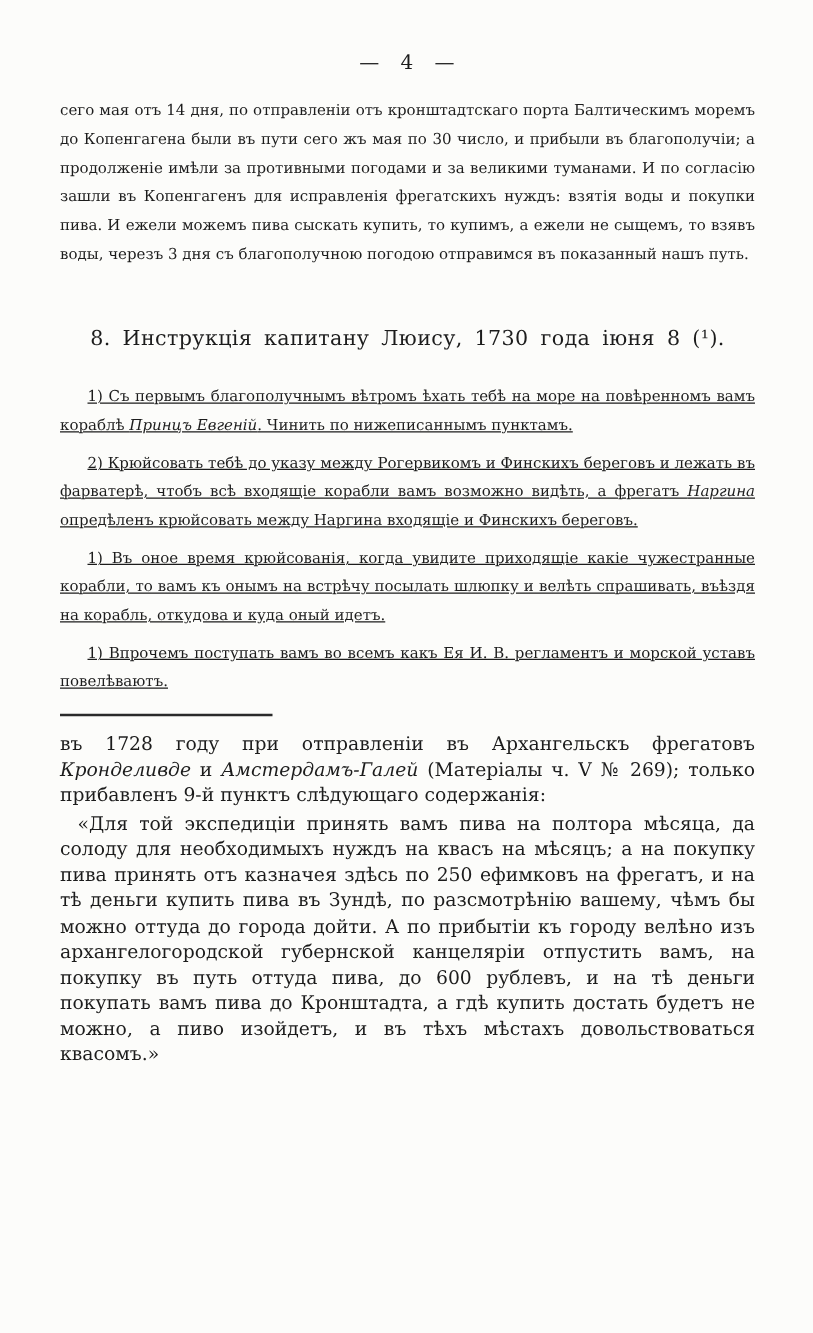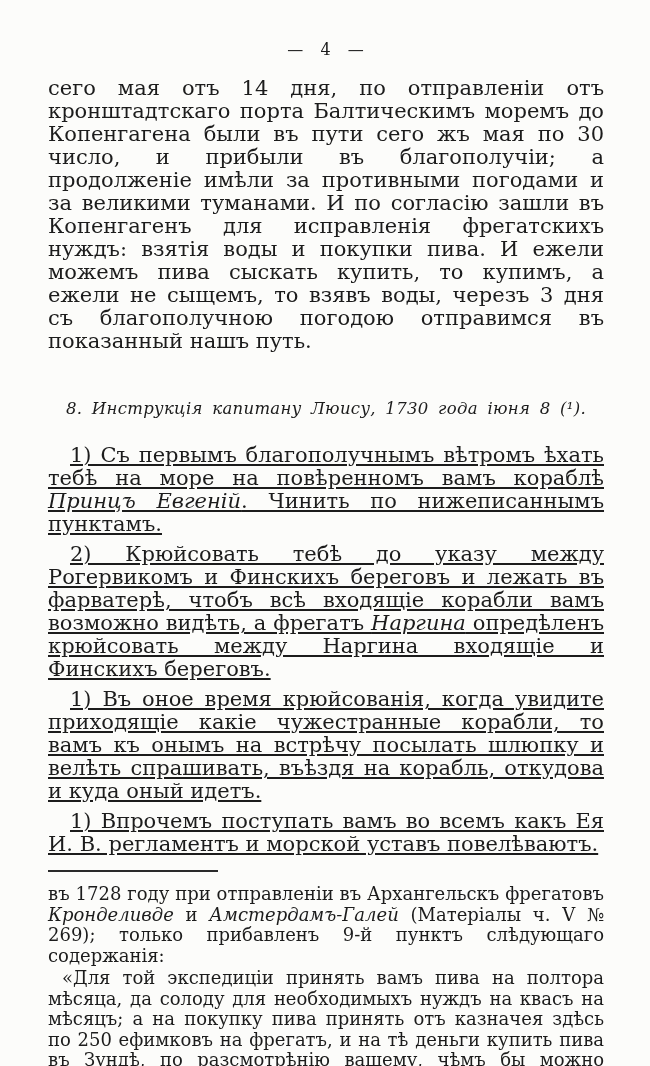--- a/index.html
+++ b/index.html
@@ -21,52 +21,51 @@
   }
   .page-number {
     margin-top: 40px;
     text-align: center;
     font-size: 16px;
     word-spacing: 10px;
     letter-spacing: 1px;
   }
   p { margin: 0; }
   .body {
-    font-size: 21px;
+    font-size: 12px;
     line-height: 23px;
     text-align: justify;
   }
   .intro {
     margin-top: 18px;
   }
   .heading {
     margin: 46px 0 26px 0;
     font-size: 16.5px;
     font-weight: normal;
-    font-style: italic;
     text-align: center;
     word-spacing: 4px;
     letter-spacing: 0.3px;
   }
   .item {
     margin-top: 7px;
     text-indent: 22px;
     text-decoration: underline;
   }
   .item:first-of-type { margin-top: 0; }
   .ship { font-style: italic; }
   .footnote-rule {
     margin: 14px 0 12px 0;
     width: 170px;
     height: 2px;
     background: #2a2a2a;
     border: none;
   }
   .fn {
-    font-size: 18px;
+    font-size: 15px;
     line-height: 20.5px;
     text-align: justify;
   }
   .fn-quote {
     text-indent: 14px;
     margin-top: 2px;
   }
 </style>
 </head>
 <body>

